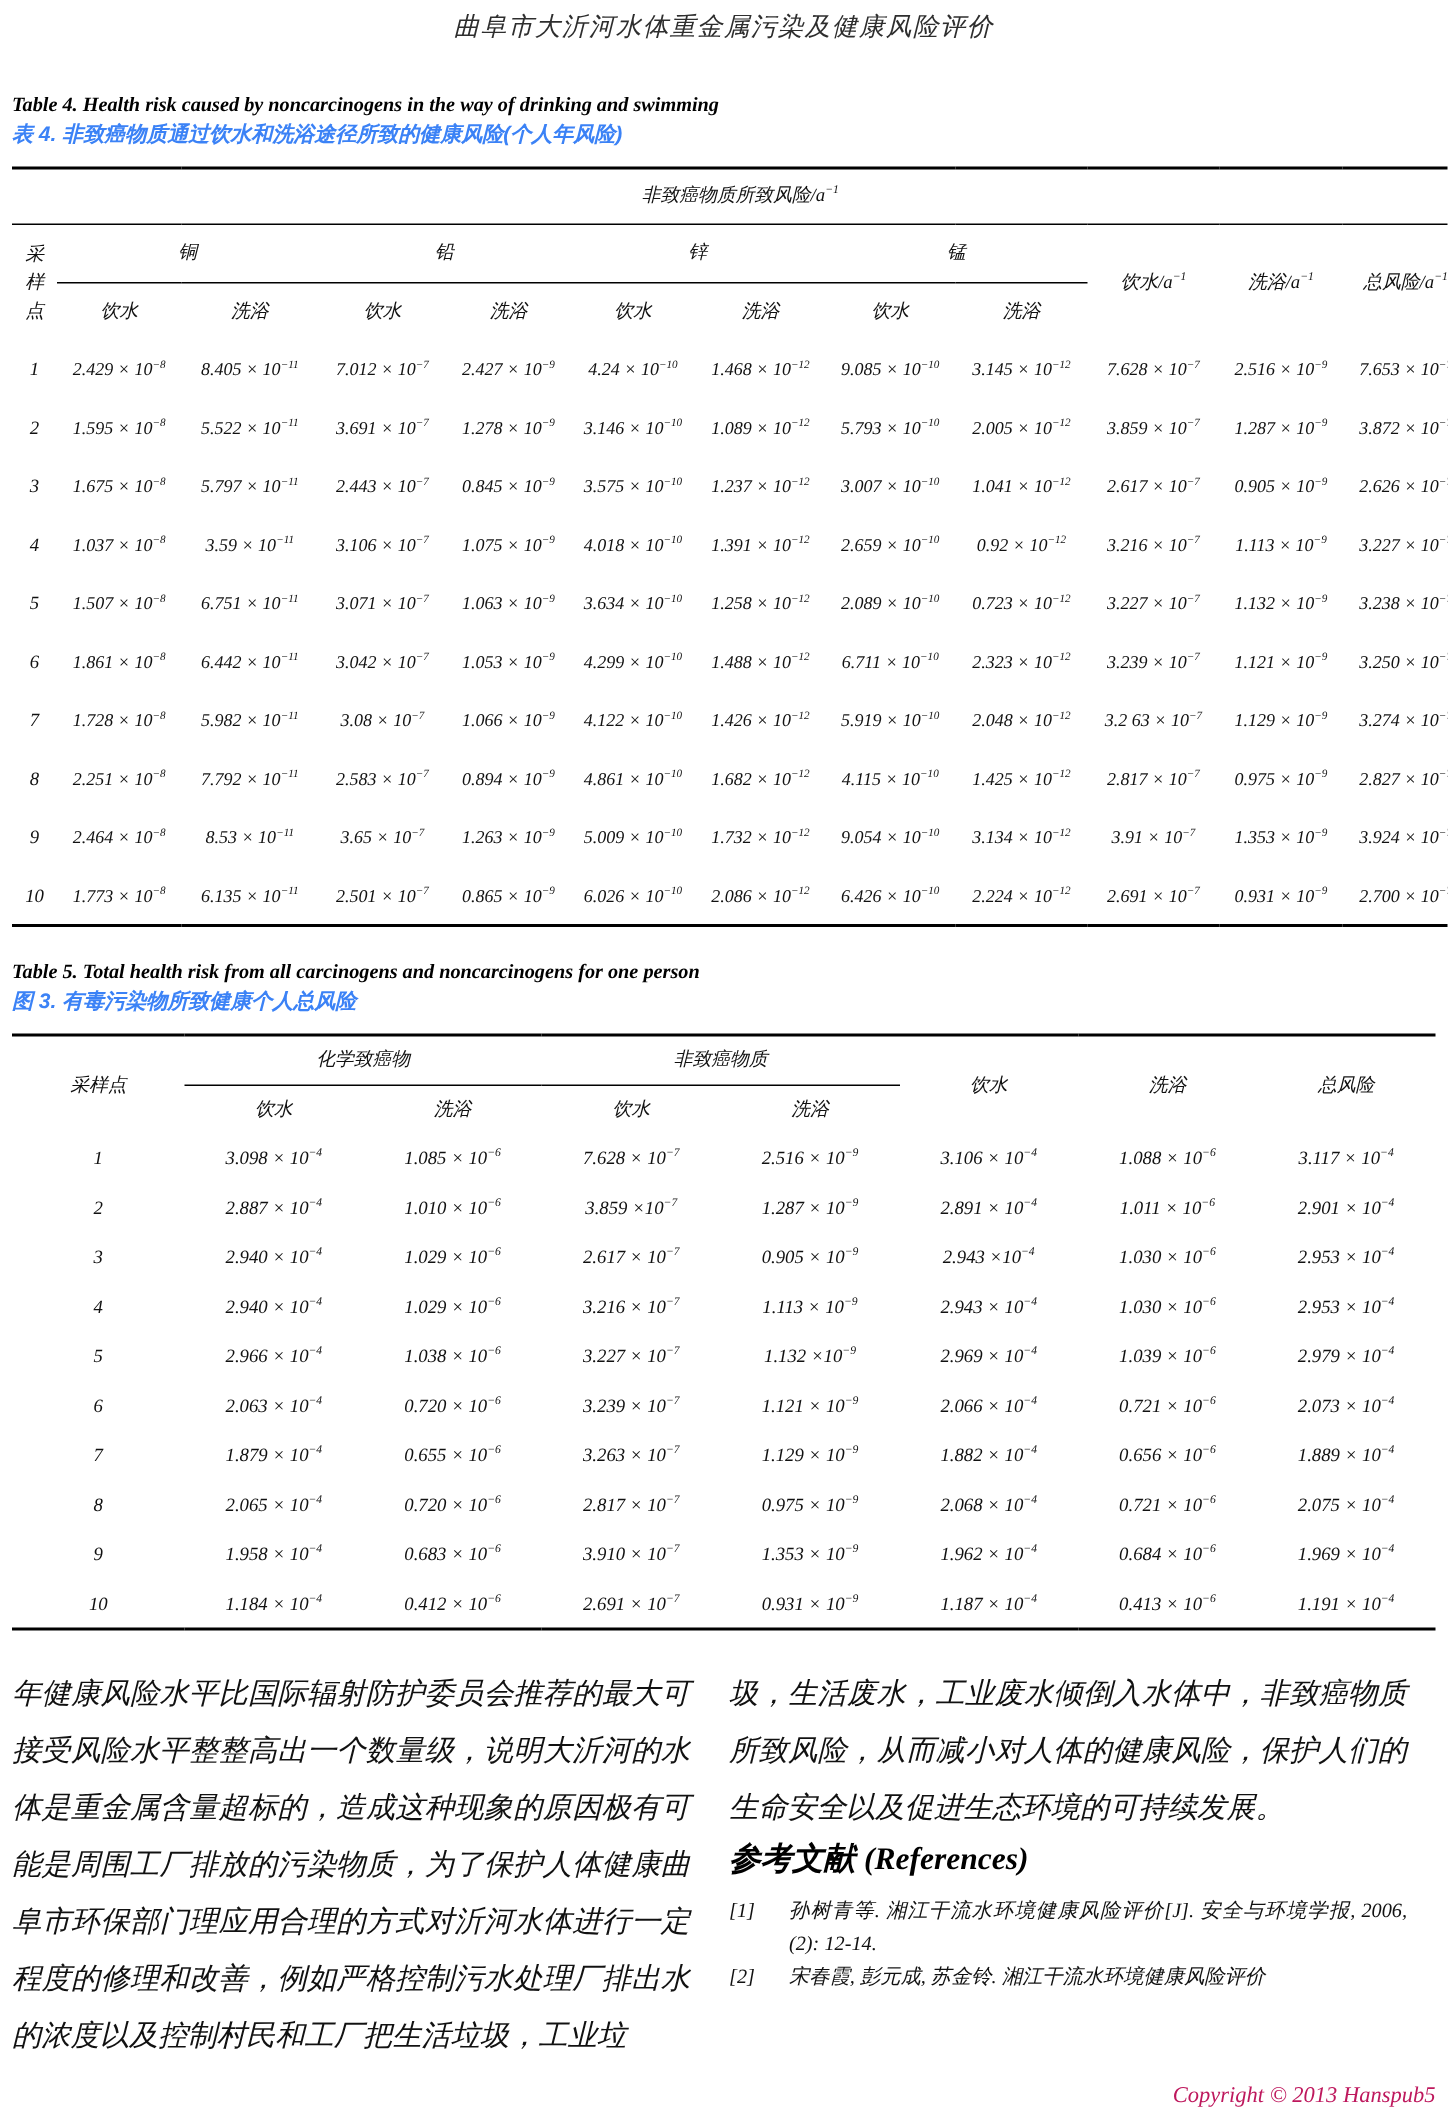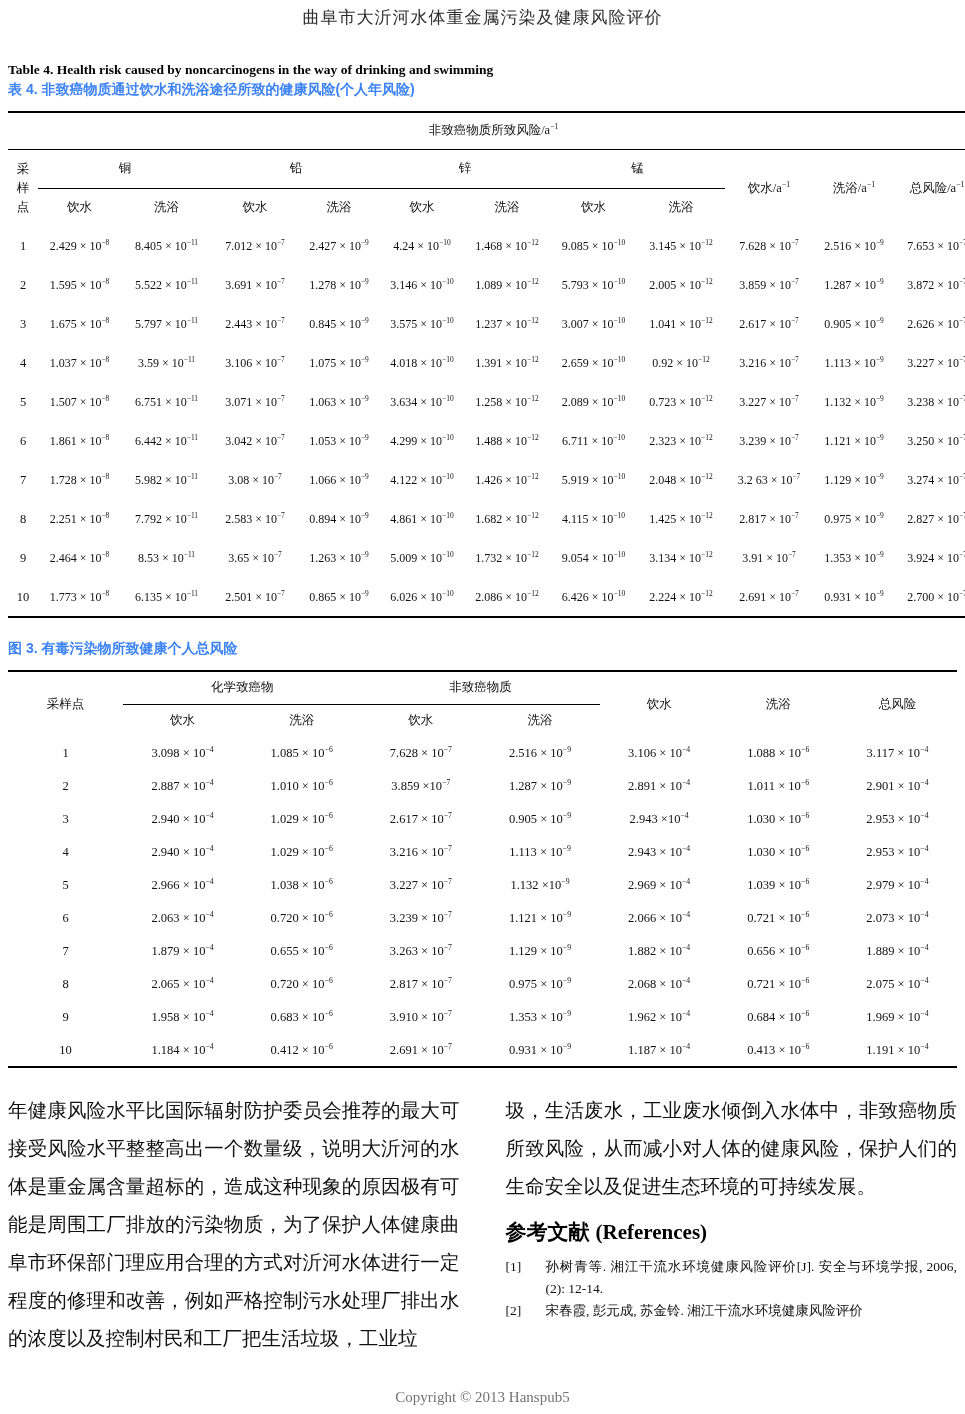--- a/index.html
+++ b/index.html
@@ -4,21 +4,21 @@
 <style>
   * { margin: 0; padding: 0; box-sizing: border-box; }
   html, body { background: #ffffff; }
   body {
     width: 965px; height: 1414px;
     font-family: "Liberation Serif", "DejaVu Serif", serif;
     color: #1a1a1a;
     position: relative;
     overflow: hidden;
   }
-  .page { width: 965px; height: 1414px; padding: 6px 8px 0 8px; position: relative; }
+  .page { width: 965px; height: 1414px; padding: 6px 8px 0 8px; position: relative; font-style: italic; }
 
   .running-head {
     text-align: center;
     font-size: 17px;
     color: #2e2e2e;
     letter-spacing: 1px;
   }
 
   .caption { text-align: left; }
   .caption-t4 { margin-top: 33px; }
@@ -60,45 +60,44 @@
   .t5 .group-row th { height: 33px; }
   .t5 .group-cell { border-bottom: 1.2px solid #000; }
   .t5 .sub-row th { height: 33px; }
   .t5 tbody td { height: 33px; }
   .t5 col.c-sample { width: 115px; }
 
   sup { font-size: 0.62em; vertical-align: super; line-height: 0; letter-spacing: 0; }
 
   
   .bodytext {
-    display: flex; gap: 46px;
+    display: flex; gap: 26px;
     margin-top: 24px;
   }
   .bodytext .col { width: 452px; }
   .para {
     font-size: 19.5px; line-height: 38px;
     text-align: justify; text-justify: inter-ideograph;
     color: #111;
   }
   .refs-heading {
-    margin-top: 12px;
     font-size: 21px; font-weight: bold; color: #000;
   }
   .refs-heading .zh { font-family: "Liberation Sans", "DejaVu Sans", sans-serif; }
   .refs-heading .en { font-family: "Liberation Serif", "DejaVu Serif", serif; margin-left: 6px; }
   .ref-list { margin-top: 10px; }
   .ref-item { display: flex; font-size: 13.5px; line-height: 22px; color: #111; }
   .ref-num { width: 40px; flex: 0 0 40px; }
   .ref-text { flex: 1; text-align: justify; }
 
   
   .footer {
     position: absolute; left: 8px; right: 8px; bottom: 8px;
-    display: flex; justify-content: center;
-    font-size: 15px; color: #737373;
+    display: flex; justify-content: flex-end;
+    font-size: 15px; color: #be185d;
   }
 </style>
 </head>
 <body>
 
 <div class="page">
 
   <div class="running-head">曲阜市大沂河水体重金属污染及健康风险评价</div>
 
   <div class="caption caption-t4">
@@ -284,20 +283,21 @@
           <td>6.426 × 10<sup>−10</sup></td>
           <td>2.224 × 10<sup>−12</sup></td>
           <td>2.691 × 10<sup>−7</sup></td>
           <td>0.931 × 10<sup>−9</sup></td>
           <td>2.700 × 10<sup>−7</sup></td>
         </tr>
       </tbody>
   </table>
 
   <div class="caption caption-t5">
+    <div class="cap-en">Table 5. Total health risk from all carcinogens and noncarcinogens for one person</div>
     <div class="cap-zh">图 3.  有毒污染物所致健康个人总风险</div>
   </div>
 
   <table class="datatable t5">
     <colgroup>
       <col class="c-sample">
       <col>
         <col>
         <col>
         <col>

